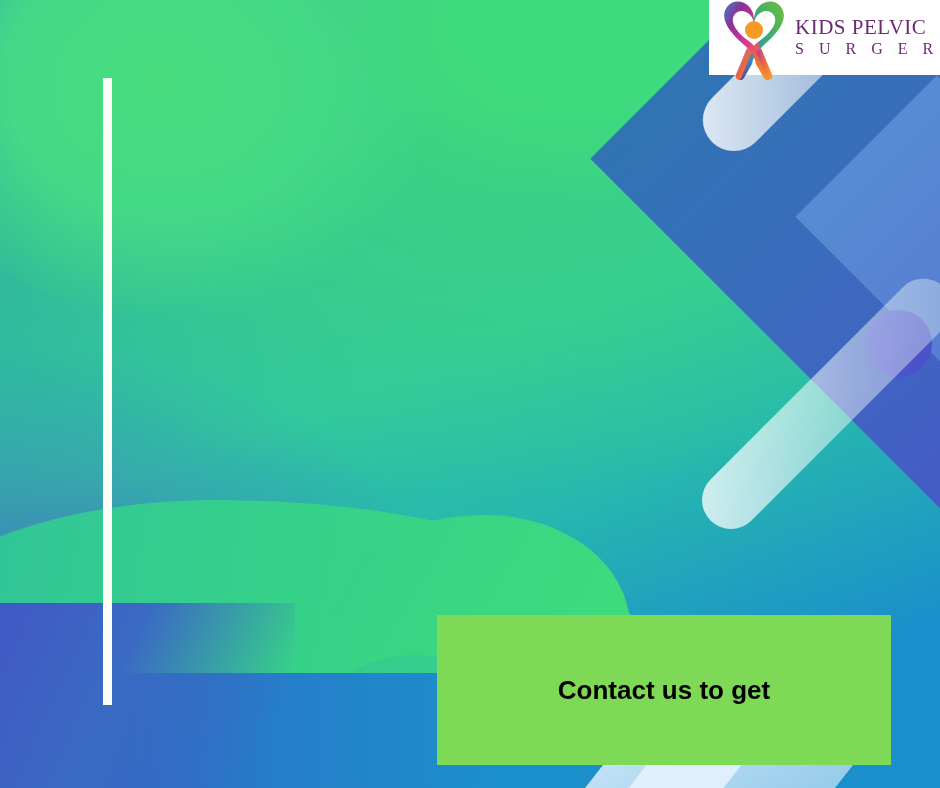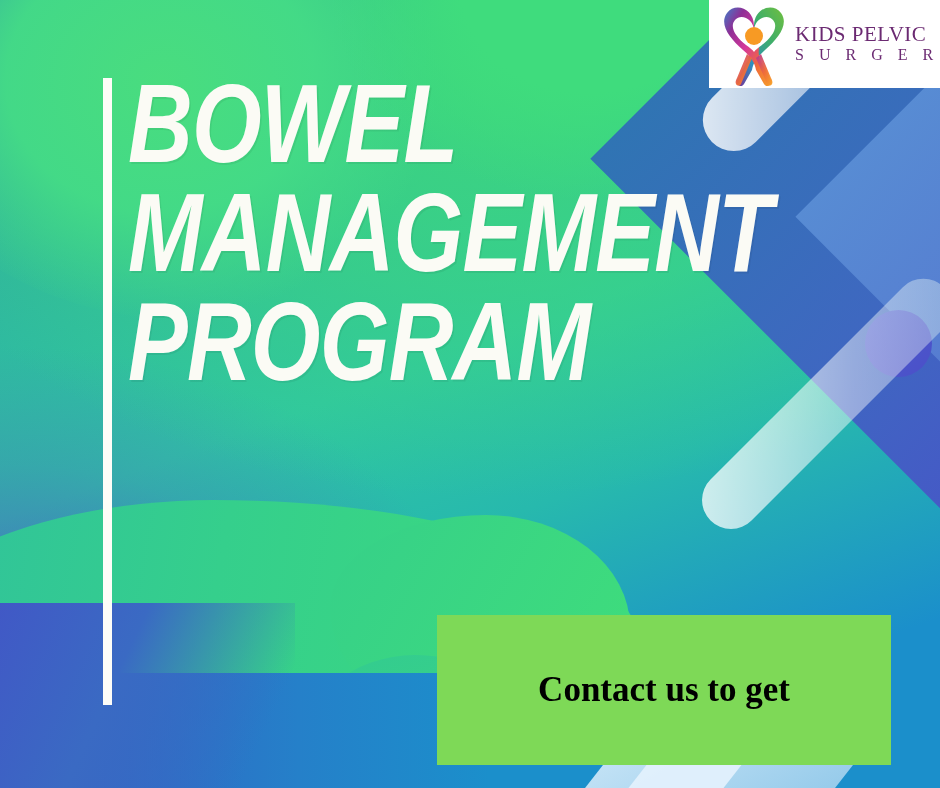--- a/index.html
+++ b/index.html
@@ -116,21 +116,21 @@
     letter-spacing:-1px;
     text-shadow:2px 2px 0 rgba(0,0,0,.06);
   }
   .headline .ln{display:block;white-space:nowrap;transform:scaleX(.80);transform-origin:left center;}
   .ln1{font-size:112px;}
   .ln2{font-size:112px;margin-top:6px;}
   .ln3{font-size:112px;margin-top:6px;}
 
   
   .logo-card{
-    position:absolute;left:709px;top:0;width:231px;height:88px;
+    position:absolute;left:709px;top:0;width:231px;height:75px;
     background:#ffffff;
     display:flex;align-items:center;gap:6px;
     padding-left:10px;box-sizing:border-box;
   }
   .logo-mark{width:70px;height:88px;flex:0 0 70px;}
   .logo-text{display:flex;flex-direction:column;justify-content:center;}
   .logo-line1{
     font-family:"Liberation Serif", serif;
     font-size:21px;color:#6b2a72;letter-spacing:.5px;line-height:1.05;white-space:nowrap;
   }
@@ -141,22 +141,22 @@
 
   
   .cta{
     position:absolute;left:437px;top:615px;width:454px;height:150px;
     background:#7ed957;
     display:flex;flex-direction:column;align-items:center;justify-content:center;
     gap:2px;
   }
   .cta-line{
     color:#000000;
-    font-family:Liberation Serif, serif;
-    font-weight:700;font-size:35px;line-height:1.25;white-space:nowrap;
+    font-family:Liberation Sans, sans-serif;
+    font-weight:700;font-size:26px;line-height:1.25;white-space:nowrap;
   }
 </style>
 </head>
 <body>
 
 <div id="poster">
 
   <div class="deco blob-top"></div>
   <div class="deco blob-top2"></div>
   <div class="deco band-blue"></div>
@@ -167,25 +167,20 @@
   <div class="deco blob-bottom-b"></div>
   <div class="deco blob-bottom-c"></div>
   <div class="deco stripe stripe-2"></div>
   <div class="deco bottom-blue"></div>
   <div class="deco bottom-blue-left"></div>
   <div class="deco stripe-bottom"></div>
   <div class="deco stripe-bottom2"></div>
 
   <div class="vrule"></div>
 
-  <div class="headline">
-    <span class="ln ln1">BOWEL</span>
-    <span class="ln ln2">MANAGEMENT</span>
-    <span class="ln ln3">PROGRAM</span>
-  </div>
 
   <div class="logo-card">
     <span class="logo-mark">
       <svg viewBox="0 0 70 88" width="70" height="88" aria-hidden="true">
         <defs>
           <linearGradient id="gRing" x1="0" y1="0" x2="1" y2="1">
             <stop offset="0%" stop-color="#3f7fc9"></stop>
             <stop offset="22%" stop-color="#8e2f96"></stop>
             <stop offset="48%" stop-color="#d6389a"></stop>
             <stop offset="72%" stop-color="#f06a3a"></stop>

